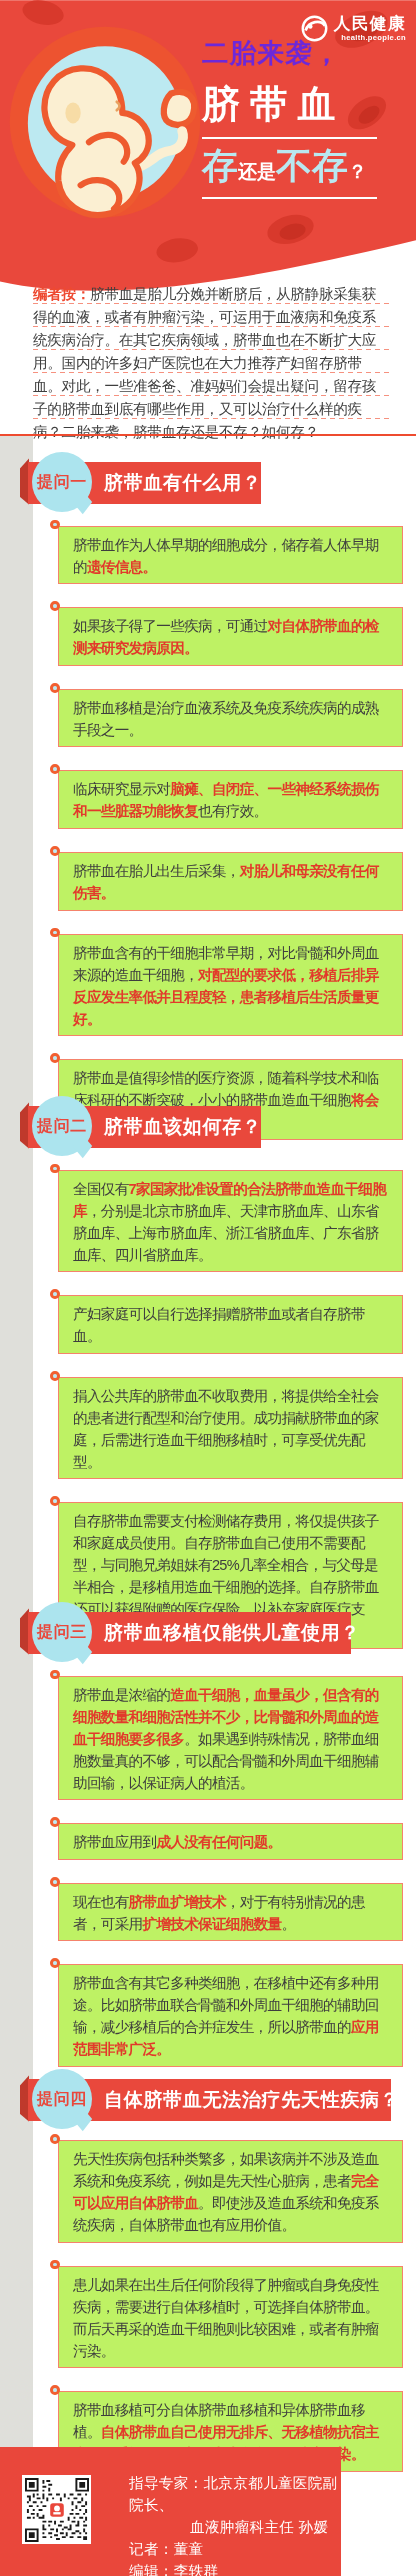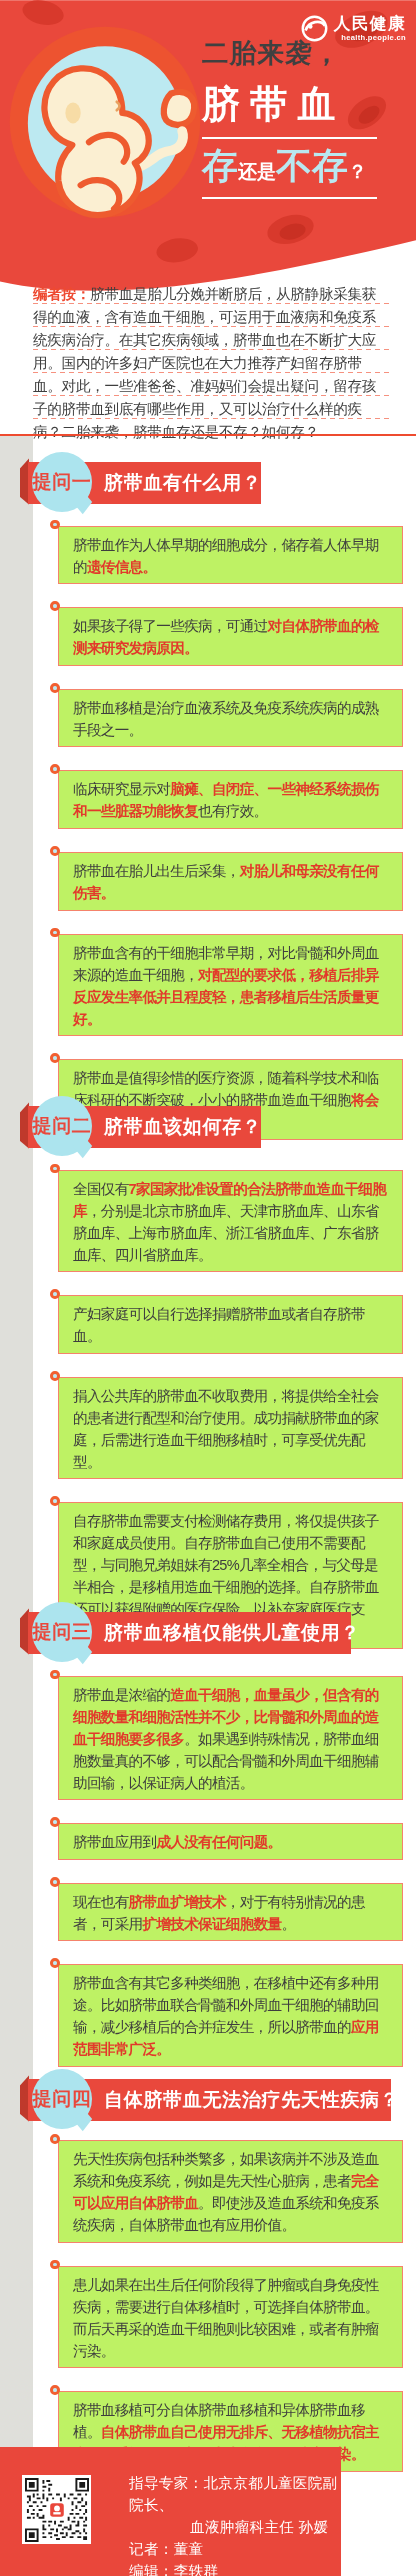--- a/index.html
+++ b/index.html
@@ -8,21 +8,21 @@
   #page { position:relative; width:417px; height:2576px; overflow:hidden; background:#fff; }
 
   
   .header-svg { position:absolute; top:0; left:0; z-index:1; }
   .fetus-svg  { position:absolute; top:23.6px; left:7px; z-index:2; }
   .logo { position:absolute; top:14px; right:11px; z-index:3; display:flex; align-items:center; color:#fff; }
   .logo svg { margin-right:4.2px; }
   .logo .lg-name { font-size:16.7px; font-weight:bold; letter-spacing:1.4px; line-height:18px; }
   .logo .lg-domain { font-size:7.6px; font-weight:bold; letter-spacing:0.3px; display:block; text-align:right; }
   .title { position:absolute; top:36px; left:202px; z-index:3; }
-  .t1 { color:#404040; font-size:26.4px; font-weight:bold; letter-spacing:1.4px; }
+  .t1 { color:#6d28d9; font-size:26.4px; font-weight:bold; letter-spacing:1.4px; }
   .t2 { color:#fff; font-size:38px; font-weight:bold; letter-spacing:9.7px; padding:8.3px 0 7px 0; border-bottom:2.1px solid #fff; width:175px; }
   .t3 { margin-top:2.8px; padding-bottom:5.6px; border-bottom:2.1px solid #fff; width:175px; white-space:nowrap; }
   .t3 span { color:#fff; font-weight:bold; font-size:19px; }
   .t3 span.em { color:#B9E8F0; font-size:36px; }
 
   
   .editor { position:absolute; top:283px; left:33px; width:357px; z-index:2;
     font-size:14.6px; line-height:23px; color:#3E3E3E; letter-spacing:-0.3px;
     background:
       repeating-linear-gradient(90deg,#F6917F 0 4.9px,transparent 4.9px 9px) 0 20px/100% 1.4px no-repeat,
@@ -42,21 +42,21 @@
   .sec-head { position:relative; height:64px; }
   .fold { position:absolute; left:19.5px; top:6.3px; width:9.7px; height:49px; background:#BF392C;
           clip-path:polygon(0 22%, 100% 0, 100% 95%, 0 78%); }
   .ribbon { position:absolute; left:28px; top:10.4px; height:42px; background:#E9483C; }
   .ribbon span { display:block; line-height:42px; padding-left:76px; color:#fff; font-weight:bold; font-size:19px; letter-spacing:0.7px; white-space:nowrap; }
   .sec1 .ribbon, .sec2 .ribbon { width:233px; }
   .sec3 .ribbon { width:323px; }
   .sec4 .ribbon { width:363px; }
   .badge { position:absolute; left:32px; top:0; width:60px; height:60px; border-radius:50%;
            background:#ACE4EE; z-index:2; text-align:center; }
-  .badge b { line-height:60px; color:#E9483C; font-size:19px; letter-spacing:0.7px; }
+  .badge b { line-height:60px; color:#E9483C; font-size:16px; letter-spacing:0.7px; }
   .badge::after { content:""; position:absolute; right:1.4px; bottom:1.4px; width:15.3px; height:15.3px;
                   background:#ACE4EE; transform:rotate(50deg) skew(12deg); }
   .cards { margin:9.7px 0 0 58px; width:345px; }
   .sec4 .cards { margin-top:7px; }
   .card { position:relative; border:1.4px solid #F5836B; background:#bef264; padding:7px 11px 5.6px 14px; margin-bottom:23px; }
   .card p { font-size:14.6px; line-height:22px; color:#3E3E3E; letter-spacing:-0.7px; }
   .card .em { color:#E23A2B; font-weight:bold; }
   .bullet { position:absolute; left:-9px; top:-7px; width:9.7px; height:9.7px; border-radius:50%;
             background:#BFE9F1; border:3.5px solid #F15F31; }
 
@@ -113,21 +113,21 @@
       </div>
     </div>
 
     <div class="title">
       <div class="t1">二胎来袭，</div>
       <div class="t2">脐带血</div>
       <div class="t3"><span class="em">存</span><span>还是</span><span class="em">不存</span><span>？</span></div>
     </div>
   </div>
 
-  <p class="editor"><span class="ed-label">编者按：</span><span>脐带血是胎儿分娩并断脐后，从脐静脉采集获得的血液，含有造血干细胞，可运用于血液病和免疫系统疾病治疗。在其它疾病领域，脐带血也在不断扩大应用。国内的许多妇产医院也在大力推荐产妇留存脐带血。对此，一些准爸爸、准妈妈们会提出疑问，留存孩子的脐带血到底有哪些作用，又可以治疗什么样的疾病？二胎来袭，脐带血存还是不存？如何存？</span></p>
+  <p class="editor"><span class="ed-label">编者按：</span><span>脐带血是胎儿分娩并断脐后，从脐静脉采集获得的血液，或者有肿瘤污染，可运用于血液病和免疫系统疾病治疗。在其它疾病领域，脐带血也在不断扩大应用。国内的许多妇产医院也在大力推荐产妇留存脐带血。对此，一些准爸爸、准妈妈们会提出疑问，留存孩子的脐带血到底有哪些作用，又可以治疗什么样的疾病？二胎来袭，脐带血存还是不存？如何存？</span></p>
 
   <div class="divider"></div>
   <div class="gray-strip"></div>
 
   <section class="sec sec1" style="top:452px">
     <div class="sec-head">
       <span class="fold"></span>
       <div class="ribbon">
           <span>脐带血有什么用？</span>
         </div>

